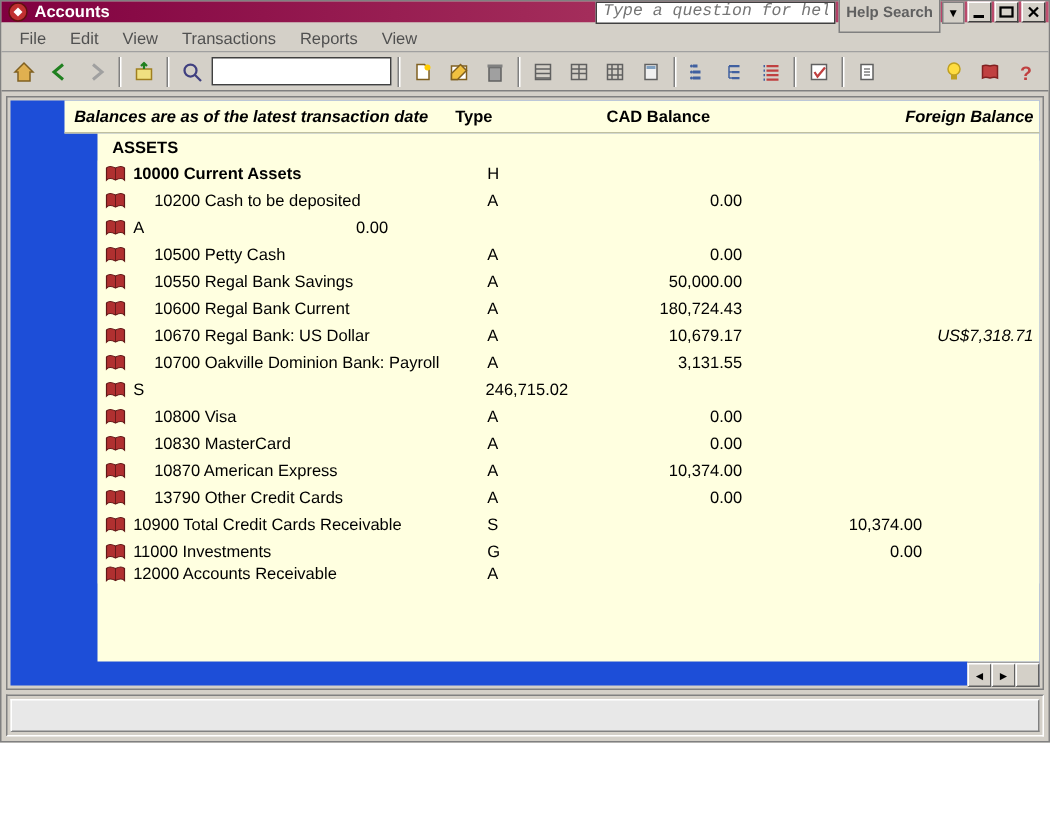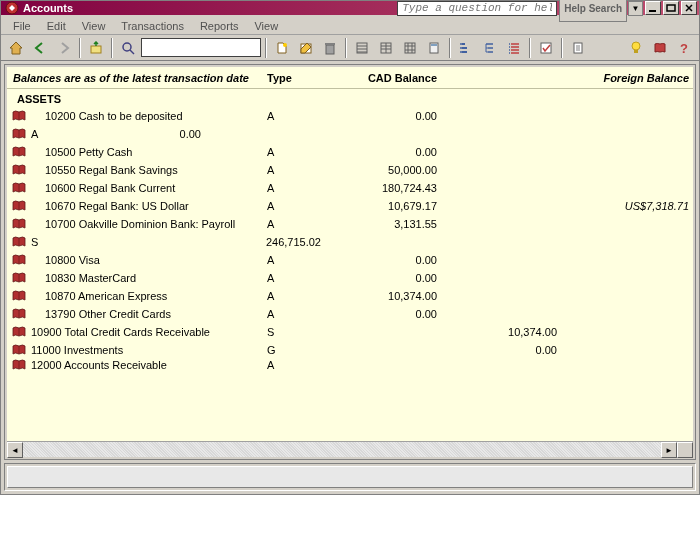--- a/index.html
+++ b/index.html
@@ -75,22 +75,22 @@
     height: 19px; width: 120px; border: 1px solid #404040;
     background: #fff; font-family: inherit; font-size: 11px; padding: 0 4px;
   }
   .toolbar .spacer { flex: 1; }
 
   .grid-wrap {
     margin: 3px; border: 1px solid #808080; background: #d4d0c8;
     padding: 2px;
   }
   .grid {
-    background: #000000; height: 390px; position: relative;
-    display: flex; flex-direction: column;
+    background: #1d4ed8; height: 390px; position: relative;
+    display: flex; flex-direction: column; align-items: flex-end;
   }
   .grid-head {
     display: flex; align-items: center; height: 22px;
     background: #ffffe0; border-bottom: 1px solid #c0c0a0;
     font-weight: bold; font-style: normal;
   }
   .grid-head .col-status {
     flex: 0 0 260px; padding-left: 6px; font-style: italic;
   }
   .col-type { flex: 0 0 70px; text-align: left; }
@@ -319,20 +319,33 @@
       <div class="grid-head">
         <span class="col-status">Balances are as of the latest transaction date</span>
         <span class="col-type">Type</span>
         <span class="col-cad">CAD Balance</span>
         <span class="col-sub"></span>
         <span class="col-for">Foreign Balance</span>
       </div>
       <div class="grid-body">
         <div class="section-head">ASSETS</div>
         <div id="rows">
+            <div class="row indent-1 bold">
+              <span class="icon-cell">
+                <svg class="book-icon" viewBox="0 0 14 12">
+                  <path d="M1 2 Q3 0 7 2 Q11 0 13 2 L13 10 Q11 8 7 10 Q3 8 1 10 Z" fill="#b03030" stroke="#601818" stroke-width="0.8"></path>
+                  <path d="M7 2 L7 10" stroke="#601818" stroke-width="0.6"></path>
+                </svg>
+              </span>
+              <span class="acct-name">10000 Current Assets</span>
+              <span class="col-type">H</span>
+              <span class="col-cad"></span>
+              <span class="col-sub"></span>
+              <span class="col-for"></span>
+            </div>
             <div class="row indent-2">
               <span class="icon-cell">
                 <svg class="book-icon" viewBox="0 0 14 12">
                   <path d="M1 2 Q3 0 7 2 Q11 0 13 2 L13 10 Q11 8 7 10 Q3 8 1 10 Z" fill="#b03030" stroke="#601818" stroke-width="0.8"></path>
                   <path d="M7 2 L7 10" stroke="#601818" stroke-width="0.6"></path>
                 </svg>
               </span>
               <span class="acct-name">10200 Cash to be deposited</span>
               <span class="col-type">A</span>
               <span class="col-cad">0.00</span>

